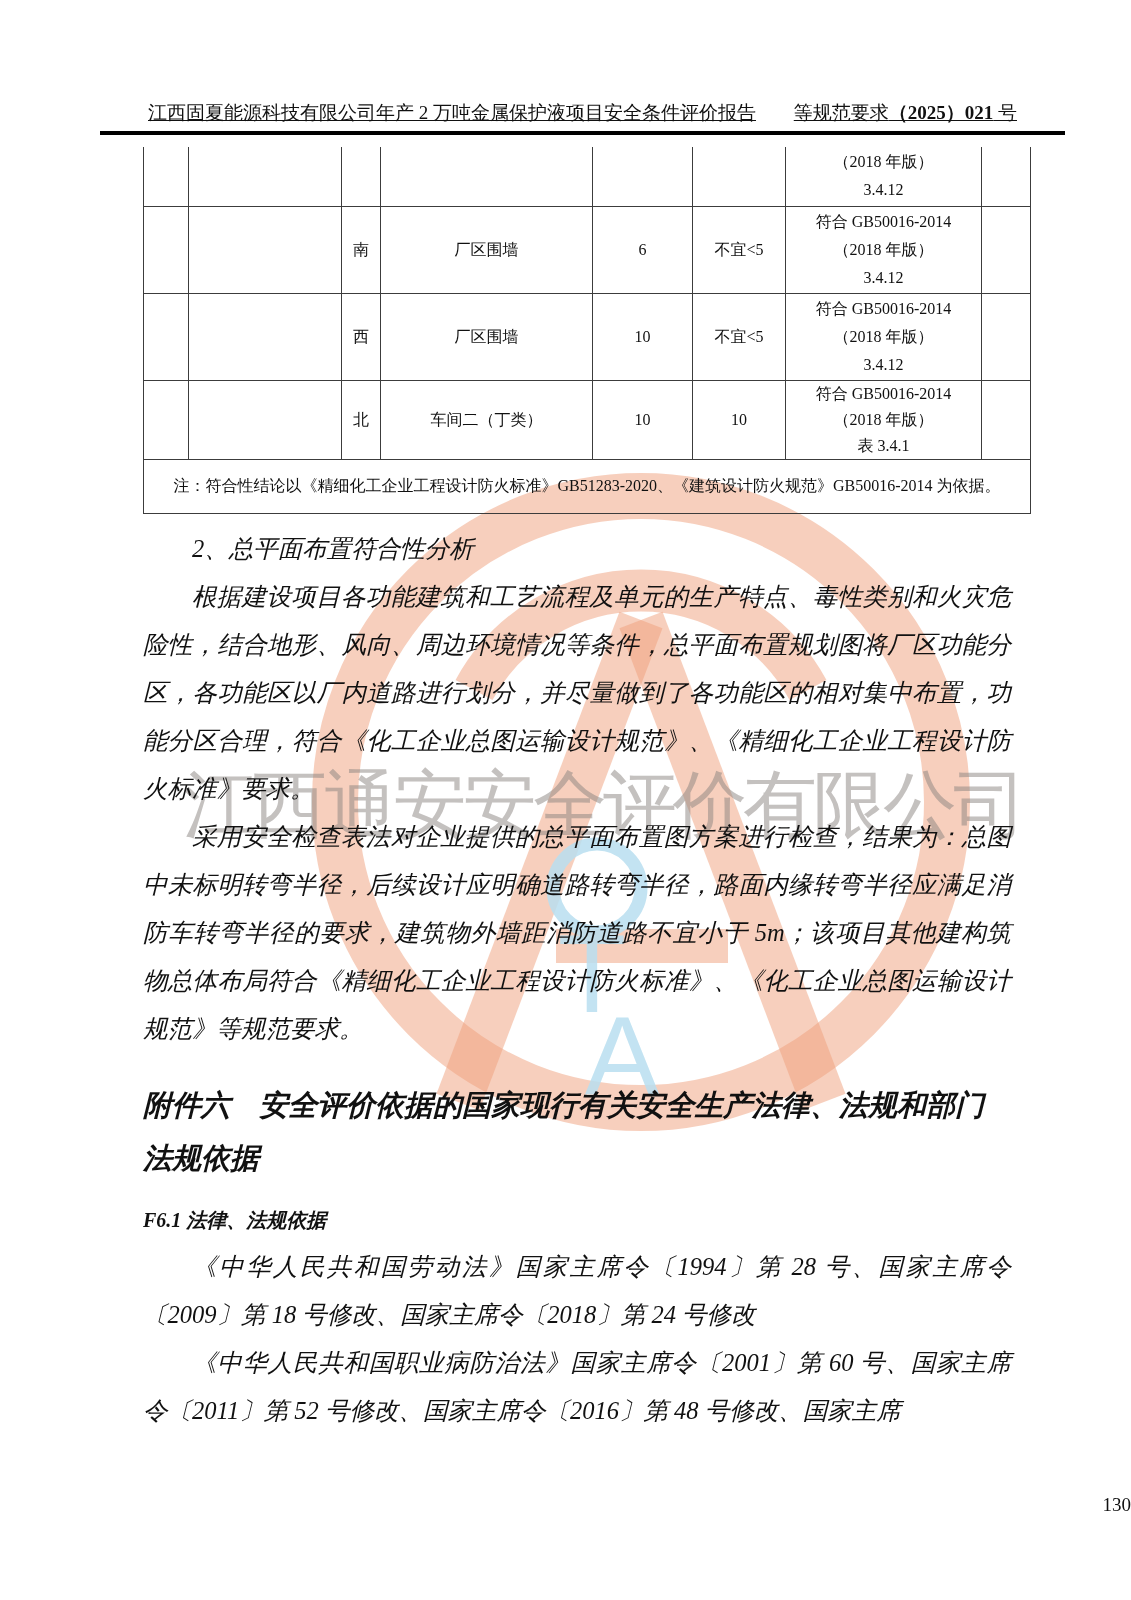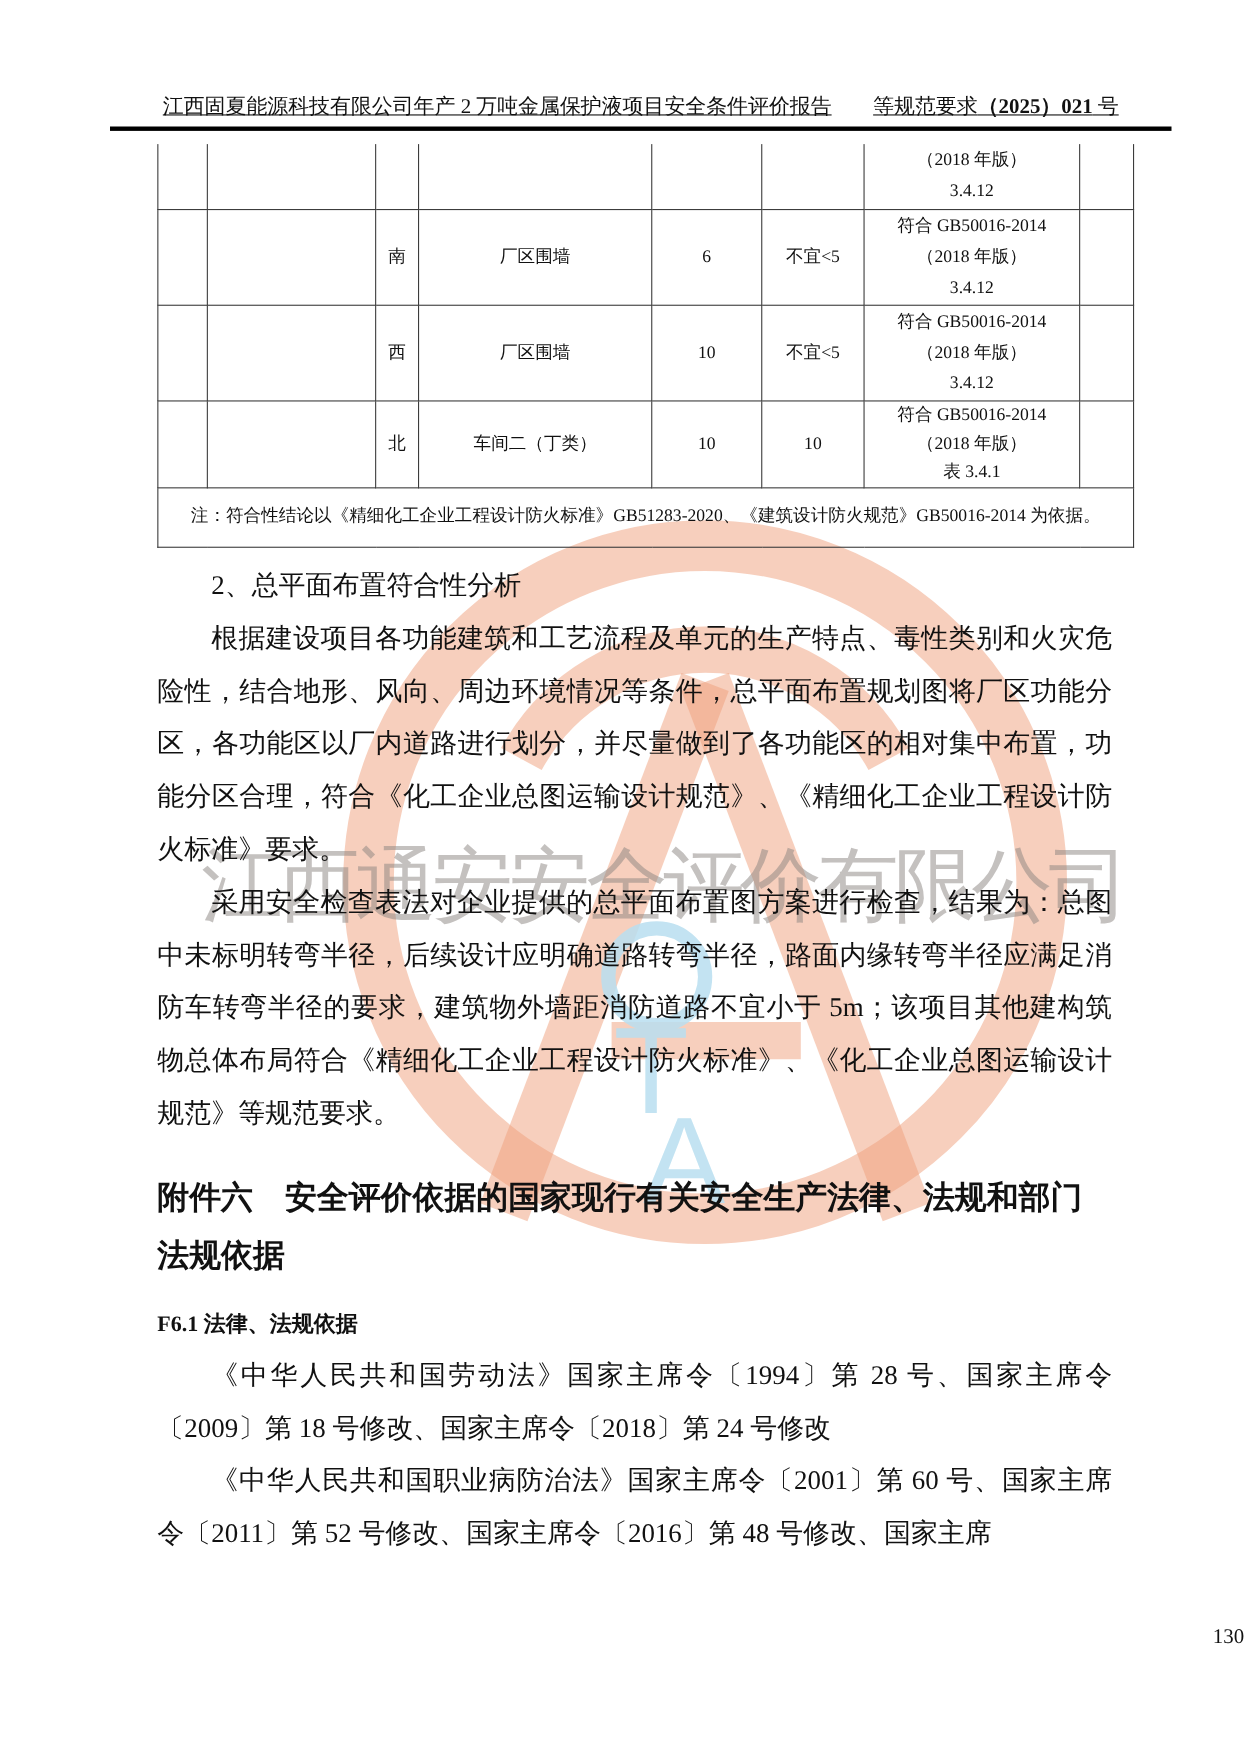--- a/index.html
+++ b/index.html
@@ -16,21 +16,21 @@
   
   .watermark{position:absolute;inset:0;z-index:0;pointer-events:none;}
   .wm-company{
     position:absolute;left:183px;top:756px;
     font-family:"Liberation Sans","DejaVu Sans",sans-serif;
     font-size:74px;letter-spacing:-4px;white-space:nowrap;
     color:var(--wm-gray);
   }
 
   
-  .content-layer{position:absolute;inset:0;z-index:1;}
+  .content-layer{position:absolute;inset:0;z-index:1;margin-top:16px;}
 
   
   .page-header{
     position:absolute;left:100px;right:66px;top:84px;
     border-bottom:4px solid #000;
     padding:0 48px 5px 48px;
     display:flex;justify-content:space-between;align-items:flex-end;
     font-size:19px;
   }
   .page-header .left-title{text-decoration:underline;}
@@ -52,21 +52,21 @@
   tr.r3 td.std div{line-height:26px;}
   td.note-cell{
     height:53px;text-align:justify;vertical-align:middle;
     padding:3px 10px;font-size:21px;line-height:26px;
     border-bottom:2px solid #3c3c3c;
   }
 
   
   .body-text{
     position:absolute;left:143px;top:509px;width:868px;
-    font-size:24.5px;line-height:48px;text-align:justify;
+    font-size:24.5px;line-height:48px;text-align:justify;font-style:italic;
   }
   .sec-heading{text-indent:2em;}
   .para{margin:0;text-indent:2em;}
   .appendix-heading{
     margin-top:26px;
     font-family:"Liberation Sans","DejaVu Sans",sans-serif;
     font-weight:bold;font-size:29px;line-height:53px;
     text-indent:0;
   }
   .sub-heading{

